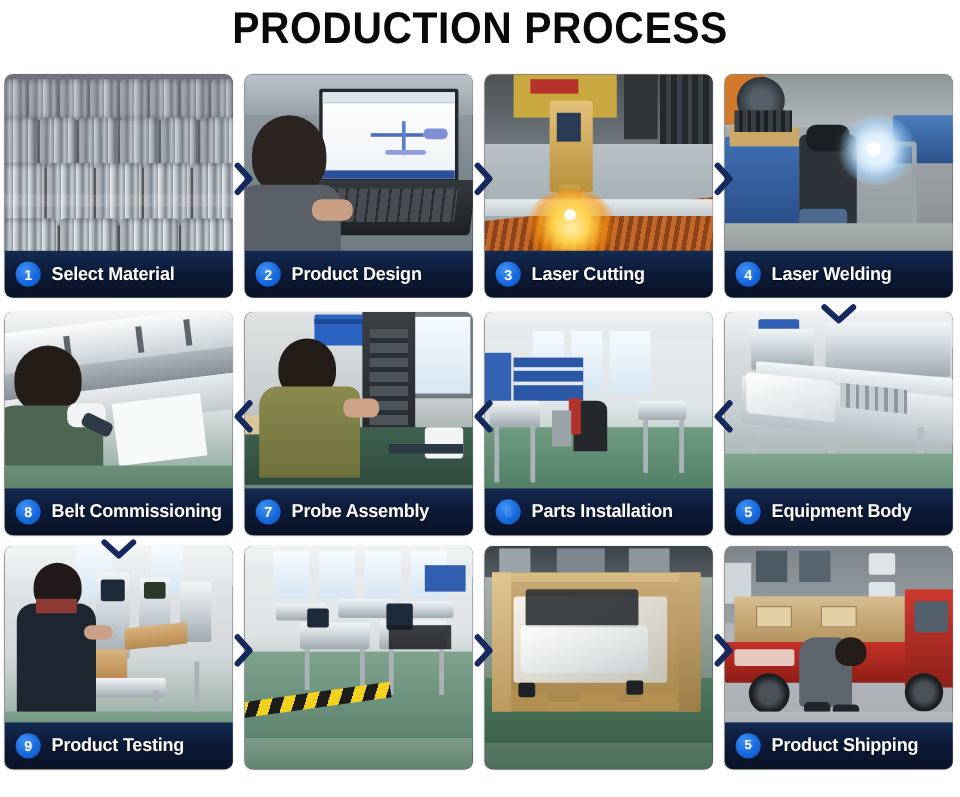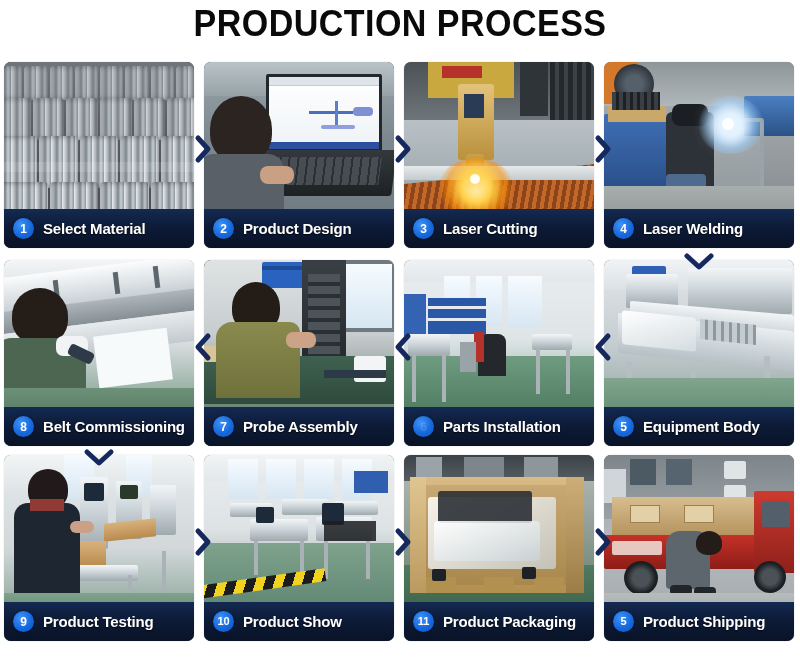--- a/index.html
+++ b/index.html
@@ -478,24 +478,20 @@
           <div class="steel" style="left:112px;top:62px;width:56px;height:24px;"></div>
           <div style="position:absolute;left:118px;top:48px;width:22px;height:22px;background:#1c2a3a;border-radius:2px"></div>
           <div style="position:absolute;left:52px;top:52px;width:18px;height:16px;background:#1c2a3a;border-radius:2px"></div>
           <div style="position:absolute;left:50px;top:86px;width:4px;height:34px;background:#aab2b7"></div>
           <div style="position:absolute;left:96px;top:86px;width:4px;height:34px;background:#aab2b7"></div>
           <div style="position:absolute;left:120px;top:86px;width:4px;height:38px;background:#aab2b7"></div>
           <div style="position:absolute;left:162px;top:86px;width:4px;height:38px;background:#aab2b7"></div>
           <div style="position:absolute;left:120px;top:66px;width:52px;height:20px;background:#1c1f22;opacity:.85"></div>
           <div class="hazard" style="left:-6px;top:122px;width:128px;height:13px;transform:rotate(-8deg)"></div>
         </div>
-        <div class="caption">
-          <div class="badge two">10</div>
-          <div class="cap-label">Product Show</div>
-        </div>
       </div>
 
       <div class="chev chev-h2">
         <svg viewBox="0 0 26 34">
             <path d="M8 6 L18 17 L8 28" fill="none" stroke="#16295e" stroke-width="5" stroke-linecap="round" stroke-linejoin="round"></path>
           </svg>
       </div>
 
       <div class="panel p-c2">
         <div class="photo">
@@ -510,24 +506,20 @@
           <div style="position:absolute;left:6px;top:22px;width:16px;height:116px;background:linear-gradient(180deg,#e0c590,#bb9a60)"></div>
           <div style="position:absolute;left:162px;top:22px;width:18px;height:116px;background:linear-gradient(180deg,#cdad78,#9c7d46)"></div>
           <div class="wrap" style="left:24px;top:42px;width:128px;height:72px;"></div>
           <div style="position:absolute;left:34px;top:36px;width:94px;height:32px;background:#2b3035;border-radius:3px;opacity:.9"></div>
           <div style="position:absolute;left:30px;top:66px;width:106px;height:40px;background:linear-gradient(160deg,rgba(255,255,255,.9),rgba(200,212,220,.7));border-radius:4px"></div>
           <div style="position:absolute;left:22px;top:122px;width:30px;height:14px;background:#b2904f"></div>
           <div style="position:absolute;left:80px;top:122px;width:30px;height:14px;background:#b2904f"></div>
           <div style="position:absolute;left:130px;top:122px;width:30px;height:14px;background:#b2904f"></div>
           <div style="position:absolute;left:28px;top:114px;width:14px;height:12px;background:#1e2226;border-radius:2px"></div>
           <div style="position:absolute;left:118px;top:112px;width:14px;height:12px;background:#1e2226;border-radius:2px"></div>
-        </div>
-        <div class="caption">
-          <div class="badge two">11</div>
-          <div class="cap-label">Product Packaging</div>
         </div>
       </div>
 
       <div class="chev chev-h3">
         <svg viewBox="0 0 26 34">
             <path d="M8 6 L18 17 L8 28" fill="none" stroke="#16295e" stroke-width="5" stroke-linecap="round" stroke-linejoin="round"></path>
           </svg>
       </div>
 
       <div class="panel p-c3">

